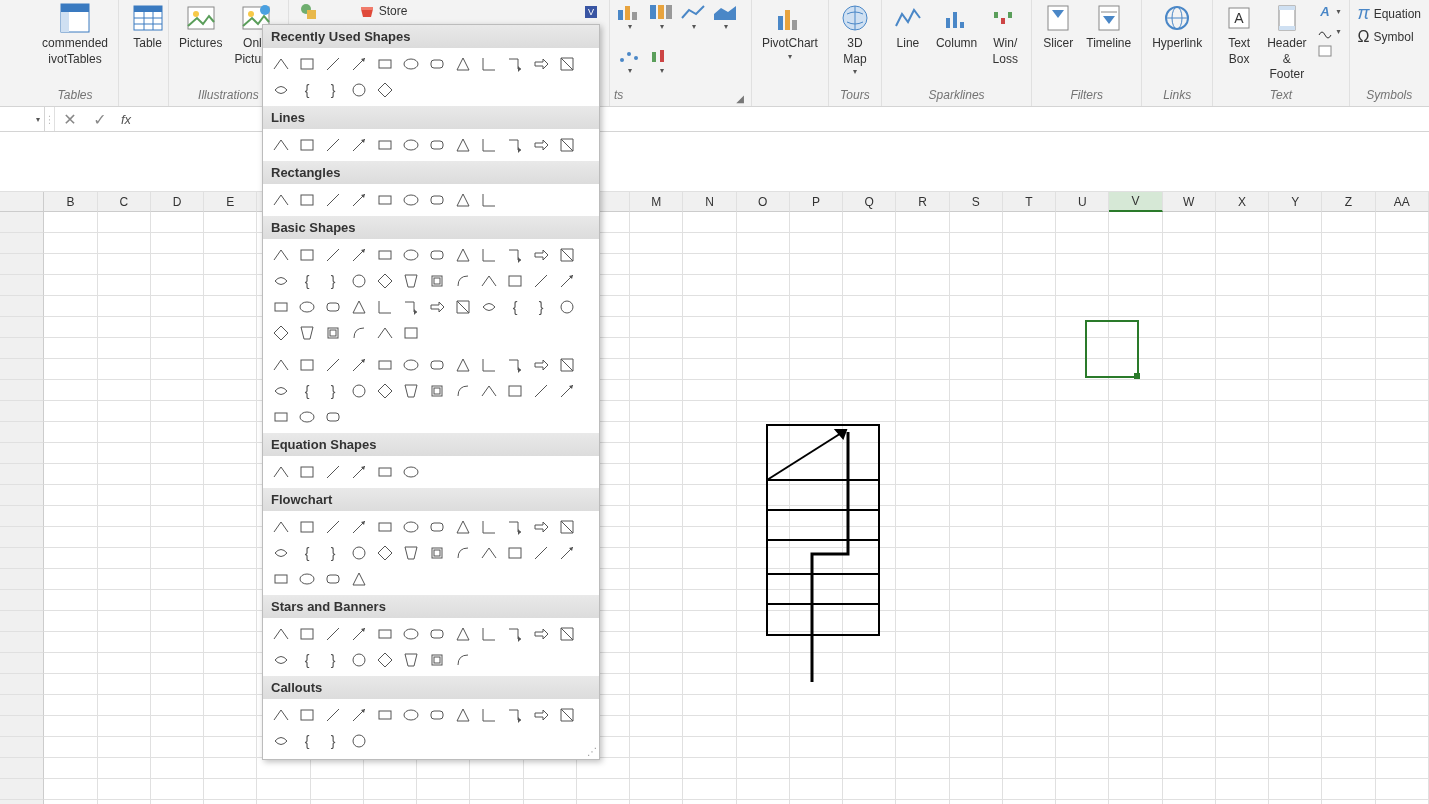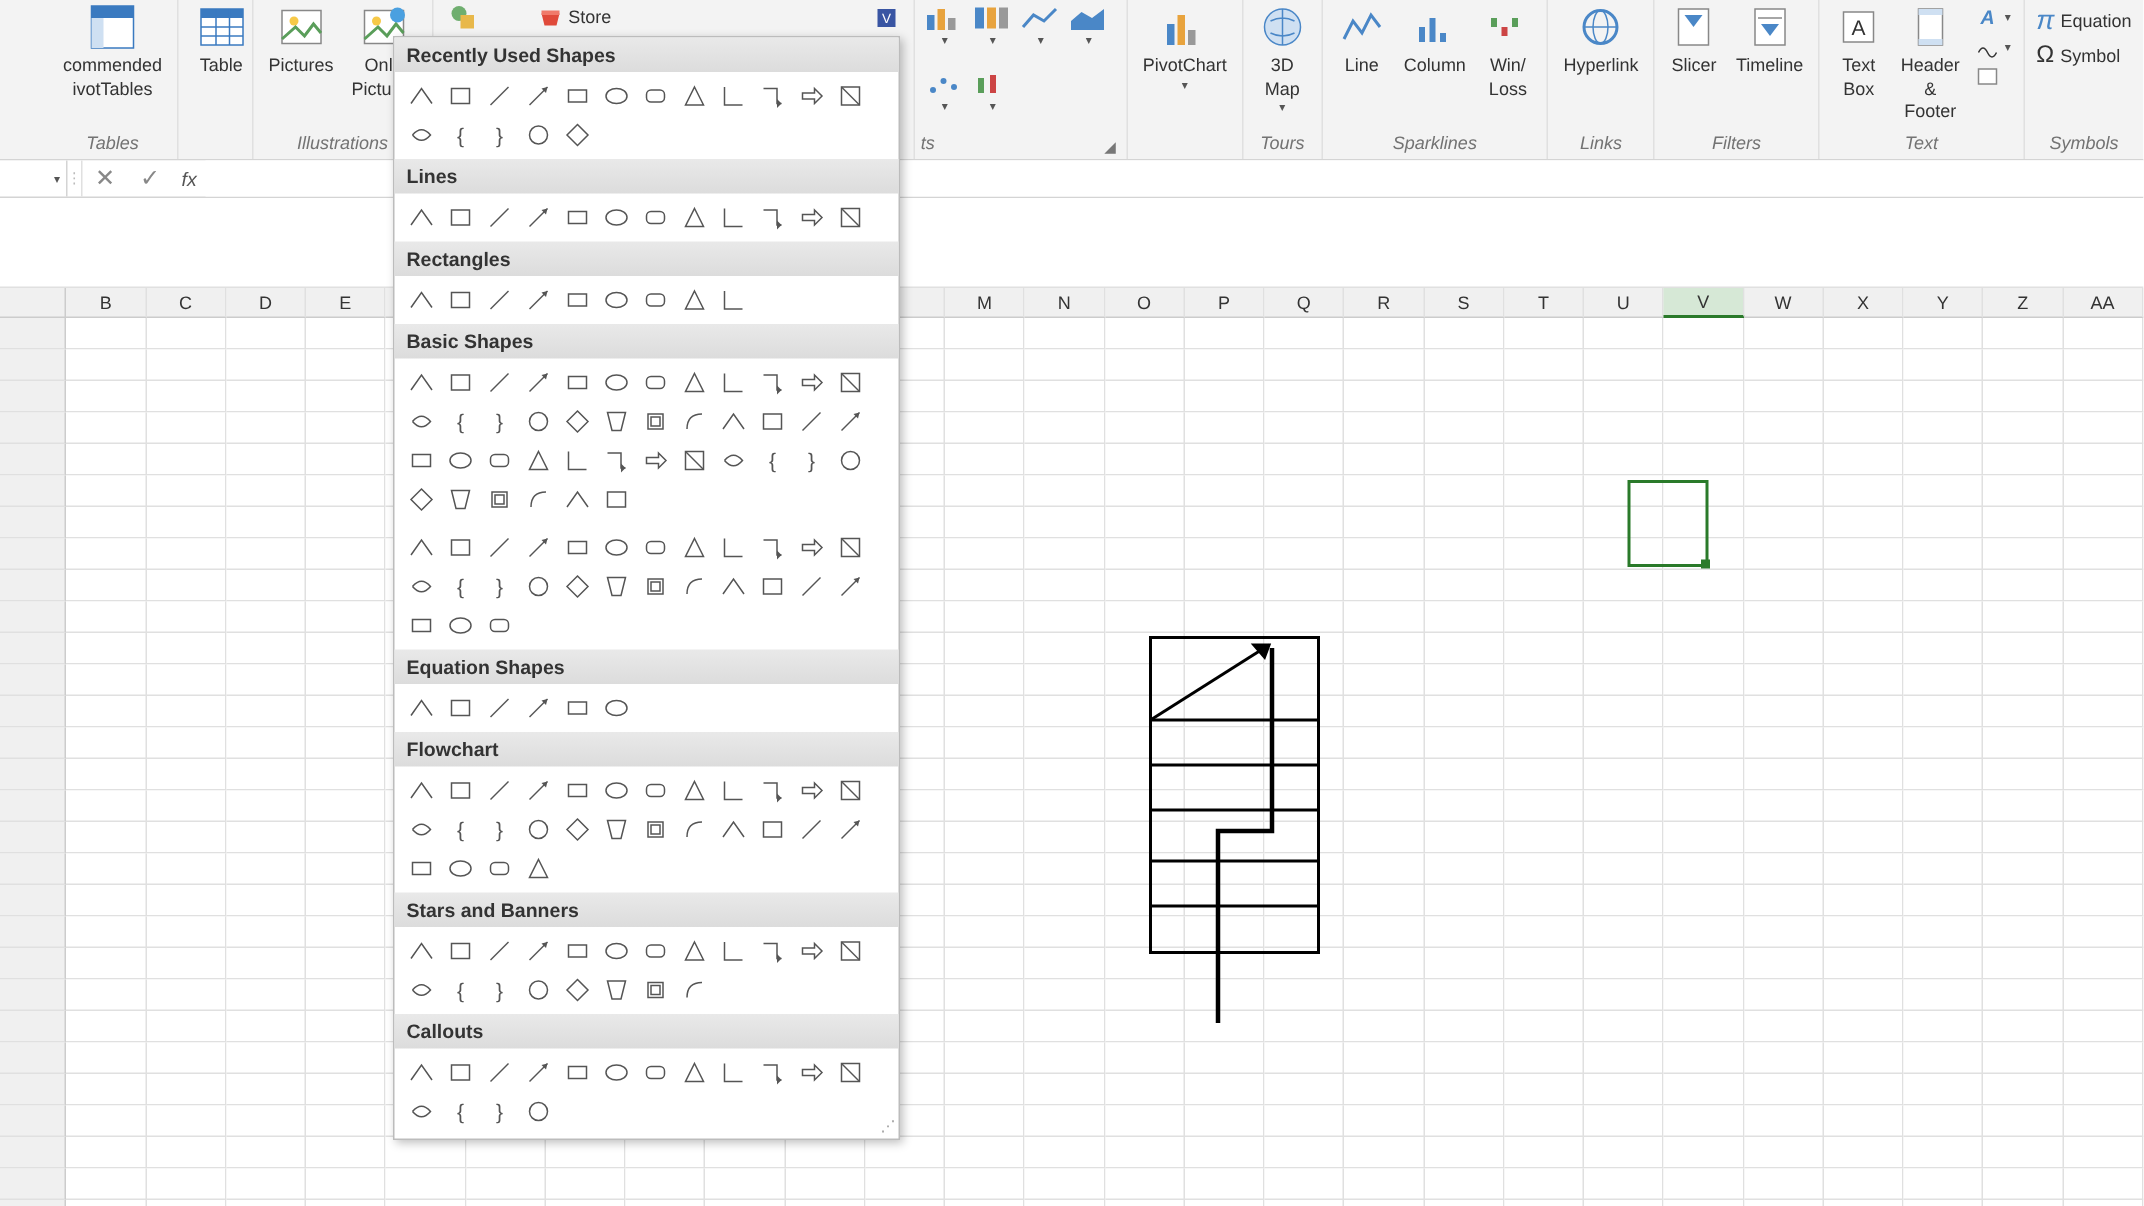--- a/index.html
+++ b/index.html
@@ -266,54 +266,54 @@
         </div>
     </div>
     <div class="rgroup-label">Sparklines</div>
   </div>
 
   <div class="rgroup">
     <div class="rgroup-items">
       <div class="rbtn">
           <div class="ricon">
             <svg viewBox="0 0 32 32">
-              <circle cx="16" cy="16" r="11" fill="none" stroke="#4a87c7" stroke-width="2"></circle>
-              <ellipse cx="16" cy="16" rx="5" ry="11" fill="none" stroke="#4a87c7"></ellipse>
-              <line x1="5" y1="16" x2="27" y2="16" stroke="#4a87c7"></line>
-            </svg>
-          </div>
-          <span>Hyperlink</span>
-        </div>
-    </div>
-    <div class="rgroup-label">Links</div>
-  </div>
-
-  <div class="rgroup">
-    <div class="rgroup-items">
-      <div class="rbtn">
-          <div class="ricon">
-            <svg viewBox="0 0 32 32">
               <rect x="6" y="4" width="20" height="24" fill="#fff" stroke="#888"></rect>
               <polygon points="10,8 22,8 16,16" fill="#4a87c7"></polygon>
             </svg>
           </div>
           <span>Slicer</span>
         </div>
       <div class="rbtn">
           <div class="ricon">
             <svg viewBox="0 0 32 32">
               <rect x="6" y="4" width="20" height="24" fill="#fff" stroke="#888"></rect>
               <polygon points="10,14 22,14 16,22" fill="#4a87c7"></polygon>
               <line x1="8" y1="10" x2="24" y2="10" stroke="#888"></line>
             </svg>
           </div>
           <span>Timeline</span>
         </div>
     </div>
     <div class="rgroup-label">Filters</div>
+  </div>
+
+  <div class="rgroup">
+    <div class="rgroup-items">
+      <div class="rbtn">
+          <div class="ricon">
+            <svg viewBox="0 0 32 32">
+              <circle cx="16" cy="16" r="11" fill="none" stroke="#4a87c7" stroke-width="2"></circle>
+              <ellipse cx="16" cy="16" rx="5" ry="11" fill="none" stroke="#4a87c7"></ellipse>
+              <line x1="5" y1="16" x2="27" y2="16" stroke="#4a87c7"></line>
+            </svg>
+          </div>
+          <span>Hyperlink</span>
+        </div>
+    </div>
+    <div class="rgroup-label">Links</div>
   </div>
 
   <div class="rgroup">
     <div class="rgroup-items">
       <div class="rbtn">
           <div class="ricon">
             <svg viewBox="0 0 32 32">
               <rect x="6" y="6" width="20" height="20" fill="#fff" stroke="#888"></rect>
               <text x="16" y="21" font-size="14" text-anchor="middle" fill="#333">A</text>
             </svg>

